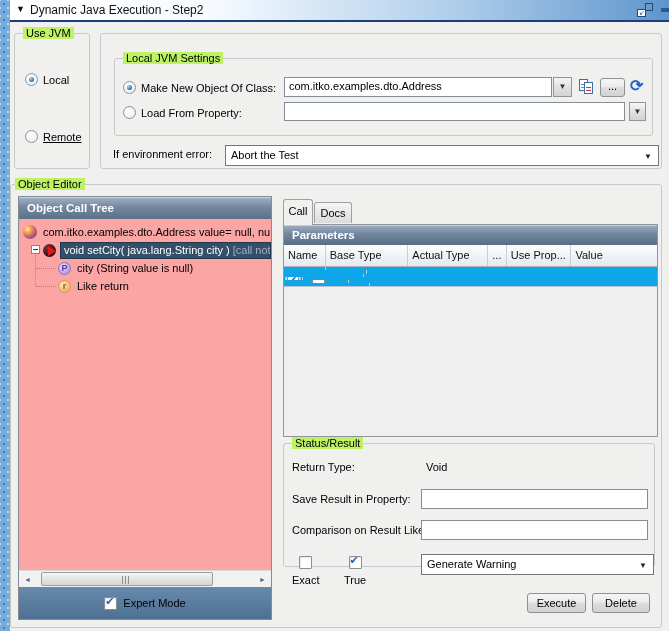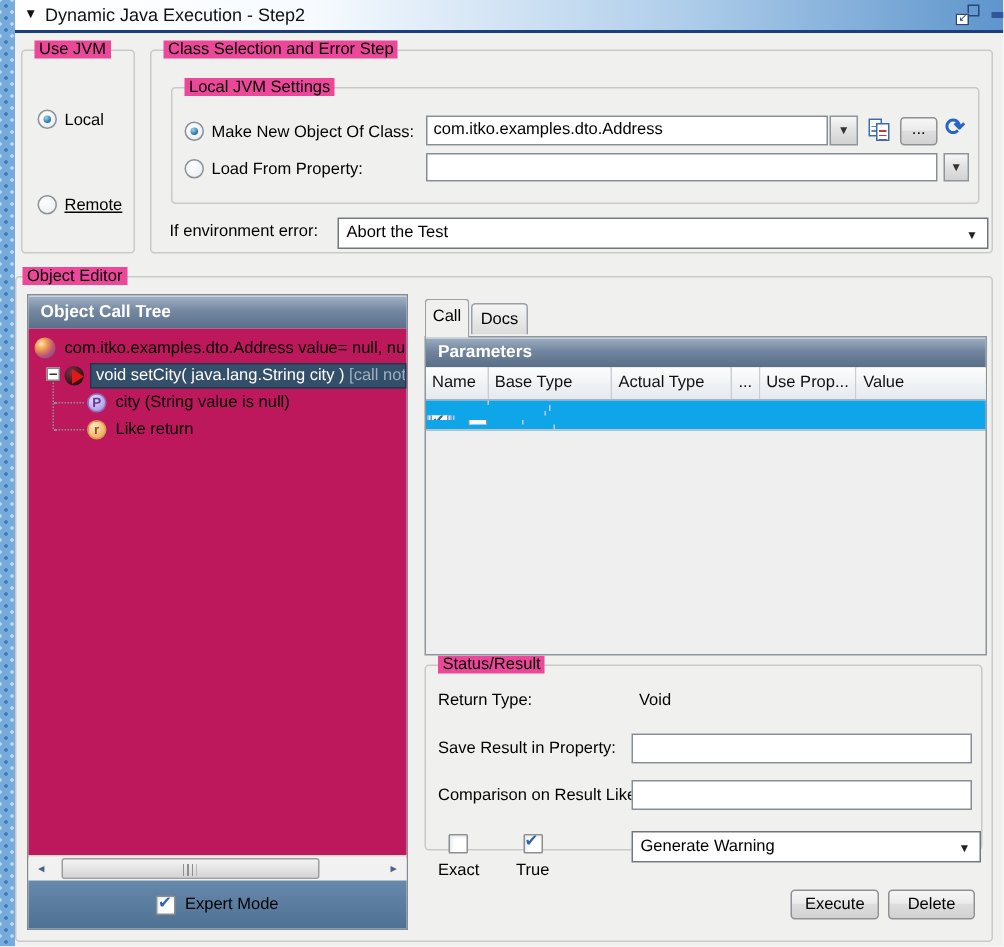--- a/index.html
+++ b/index.html
@@ -21,21 +21,21 @@
   .titlebar .collapse { position:absolute; left:6px; top:4px; font-size:9px; color:#111; }
   .titlebar .title { position:absolute; left:20px; top:3px; font-size:12px; color:#111; }
   .restore { position:absolute; right:16px; top:3px; width:16px; height:14px; }
   .restore .sq-back { position:absolute; right:0; top:0; width:8px; height:8px; border:1px solid #27477d; background:transparent; }
   .restore .sq-front { position:absolute; left:0; bottom:0; width:9px; height:8px; border:1px solid #27477d; background:#fff; }
   .restore .arrow { position:absolute; left:2px; bottom:1px; font-size:7px; color:#27477d; line-height:7px; }
   .partial-ic { position:absolute; right:-4px; top:8px; width:12px; height:4px; background:#2c5899; }
 
   
   .gb { position:absolute; border:1px solid #c9c9c9; border-radius:3px; }
-  .gb-label { position:absolute; top:-7px; left:8px; background:#ec4899; padding:0 3px; white-space:nowrap; }
+  .gb-label { position:absolute; top:-7px; left:8px; background:#bef264; padding:0 3px; white-space:nowrap; }
 
   
   .radio { position:absolute; width:13px; height:13px; border:1px solid #8a9197; border-radius:50%;
            background:radial-gradient(circle at 35% 30%, #ffffff, #e7eaec); }
   .radio.sel::after { content:""; position:absolute; left:3px; top:3px; width:5px; height:5px; border-radius:50%;
            background:radial-gradient(circle at 35% 30%, #9bd4f2, #1f6aa8 75%); }
   .cb { position:relative; width:13px; height:13px; border:1px solid #8e8e8e; background:#fff; border-radius:1px;
         box-shadow:inset 1px 1px 2px #dfe9f2; flex:none; }
   .cb.on::after { content:"\2714"; position:absolute; left:0px; top:-3px; font-size:11px; color:#3163ae; }
 
@@ -57,21 +57,21 @@
         background-image:repeating-linear-gradient(to bottom, transparent 0 2px, #5b86c0 2px 3px); background-size:5px 9px; background-position:1px 2px; background-repeat:no-repeat; }
   .copy-ic .front { position:absolute; left:6px; top:3px; width:9px; height:12px; border:1px solid #3a6ea5; background:#fff;
         background-image:repeating-linear-gradient(to bottom, transparent 0 2px, #c23b3b 2px 3px); background-size:5px 9px; background-position:1px 2px; background-repeat:no-repeat; }
   .refresh-ic { position:absolute; font-size:16px; line-height:16px; color:#2565c7; font-weight:bold; }
 
   
   .tree-panel { position:absolute; left:18px; top:196px; width:254px; height:424px; border:1px solid #848b93; background:#fff; }
   .panel-hdr { height:22px; background:linear-gradient(to bottom,#a5b4c6 0%,#7488a1 45%,#5a7089 100%);
                box-shadow:inset 0 1px 0 #c8d2de; color:#fff; font-weight:bold; font-size:11.5px;
                line-height:22px; padding-left:8px; }
-  .tree-body { position:relative; height:353px; background:#be185d; overflow:hidden; }
+  .tree-body { position:relative; height:353px; background:#fca5a5; overflow:hidden; }
   .trow { position:absolute; height:18px; display:flex; align-items:center; white-space:nowrap; }
   .sphere { width:14px; height:14px; border-radius:50%; flex:none;
             background:radial-gradient(circle at 32% 30%, #ffe5b5 0%, #f0a050 28%, #c05870 58%, #7a4ea0 82%, #463070 100%); }
   .expander { position:absolute; width:9px; height:9px; border:1px solid #848484; background:#fff; }
   .expander::after { content:""; position:absolute; left:1px; top:3px; width:5px; height:1px; background:#333; }
   .m-icon { position:relative; width:13px; height:13px; border-radius:50%; background:radial-gradient(circle at 35% 30%, #7a3340, #340d14 70%); flex:none; }
   .m-icon::after { content:""; position:absolute; left:5px; top:2px; width:0; height:0;
                    border-left:8px solid #e01818; border-top:5px solid transparent; border-bottom:5px solid transparent; }
   .p-icon { width:13px; height:13px; border-radius:50%; background:radial-gradient(circle at 35% 30%, #e8ddfa, #b9a0e4 70%);
             border:1px solid #8d6fc0; color:#5b3a9e; font-size:9px; font-weight:bold; text-align:center; line-height:11px; flex:none; }
@@ -133,21 +133,20 @@
 
   <div class="gb" style="left:14px; top:33px; width:76px; height:136px;">
     <span class="gb-label">Use JVM</span>
     <span class="radio sel" style="left:10px; top:39px;"></span>
     <span class="lbl" style="left:28px; top:40px;">Local</span>
     <span class="radio" style="left:10px; top:96px;"></span>
     <span class="lbl" style="left:28px; top:97px;text-decoration:underline;">Remote</span>
   </div>
 
   <div class="gb" style="left:100px; top:33px; width:562px; height:136px;">
-    <span class="gb-label">Class Selection and Error Step</span>
 
     <div class="gb" style="left:13px; top:24px; width:539px; height:78px;">
       <span class="gb-label">Local JVM Settings</span>
     </div>
 
     <span class="radio sel" style="left:22px; top:47px;"></span>
     <span class="lbl" style="left:40px; top:48px;">Make New Object Of Class:</span>
     <div class="field" style="left:183px; top:43px; width:268px; height:20px;">com.itko.examples.dto.Address</div>
     <div class="ddbtn" style="left:452px; top:43px; width:19px; height:20px;"><span class="arr">▼</span></div>
     <span class="copy-ic" style="left:477px; top:45px;">

